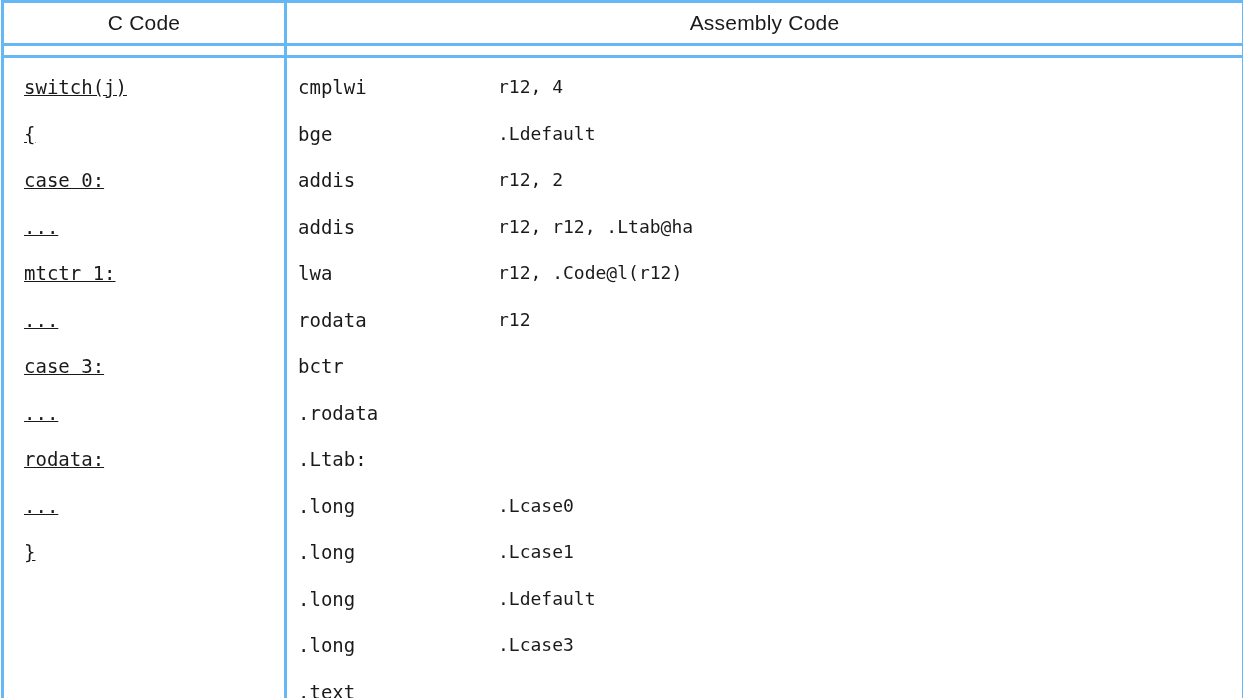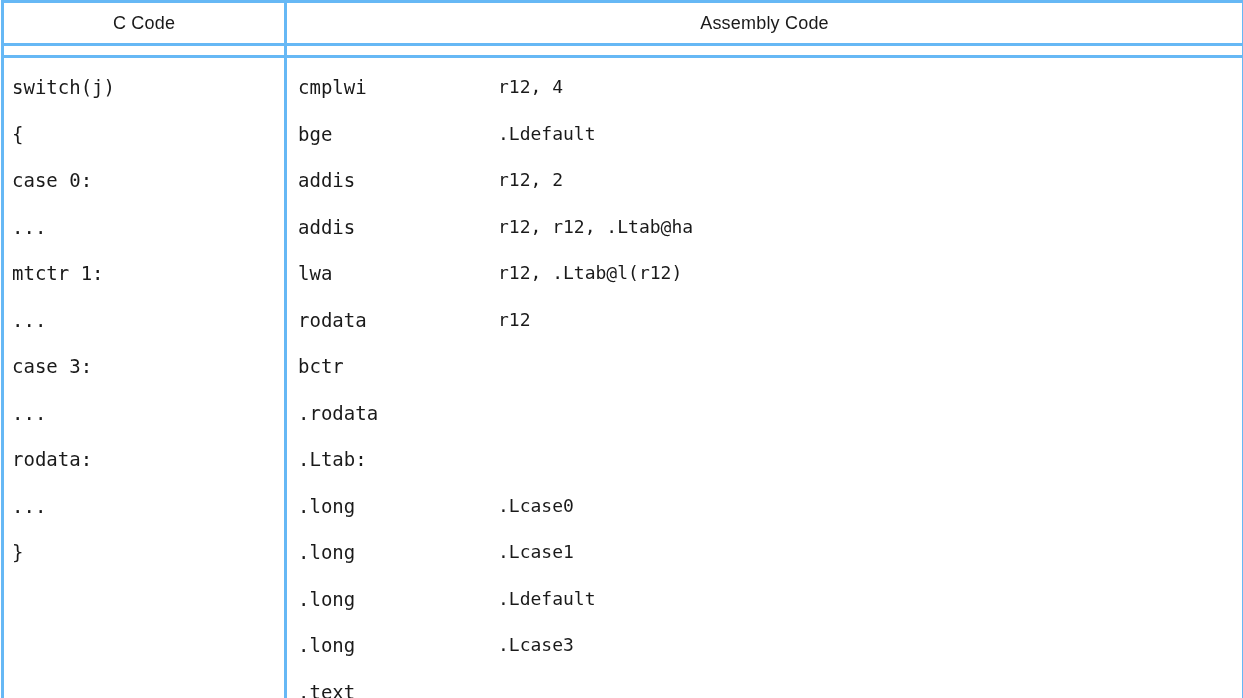--- a/index.html
+++ b/index.html
@@ -38,21 +38,21 @@
     padding: 0;
     height: 40px;
     border-left: 3px solid #66b8f5;
     border-right: 3px solid #66b8f5;
     background: #ffffff;
   }
   thead th .hdr-label {
     display: block;
     text-align: center;
     font-family: "Liberation Sans", sans-serif;
-    font-size: 18px;
+    font-size: 21px;
     font-weight: 400;
     color: #1a1a1a;
     line-height: 40px;
     letter-spacing: 0.2px;
   }
 
   
   tr.double-rule td {
     padding: 0;
     height: 9px;
@@ -81,21 +81,22 @@
     height: 46.5px;
     line-height: 46.5px;
     white-space: pre;
     font-family: "DejaVu Sans Mono", monospace;
     font-size: 19px;
     color: #1a1a1a;
     overflow: hidden;
   }
 
   .c-col .line {
-    padding-left: 8px;
+    padding-left: 20px;
+    text-decoration: underline;
   }
 
   .asm-col .line {
     padding-left: 11px;
     display: flex;
     align-items: center;
   }
 
   .asm-col .mnemonic {
     display: inline-block;
@@ -157,21 +158,21 @@
               <div class="line"></div>
               <div class="line"></div>
             </div>
         </td>
         <td class="asm-col">
           <div class="lines" id="asm-lines">
               <div class="line"><span class="mnemonic">cmplwi</span><span class="operand">r12, 4</span></div>
               <div class="line"><span class="mnemonic">bge</span><span class="operand">.Ldefault</span></div>
               <div class="line"><span class="mnemonic">addis</span><span class="operand">r12, 2</span></div>
               <div class="line"><span class="mnemonic">addis</span><span class="operand">r12, r12, .Ltab@ha</span></div>
-              <div class="line"><span class="mnemonic">lwa</span><span class="operand">r12, .Ltab@l(r12)</span></div>
+              <div class="line"><span class="mnemonic">lwa</span><span class="operand">r12, .Code@l(r12)</span></div>
               <div class="line"><span class="mnemonic">rodata</span><span class="operand">r12</span></div>
               <div class="line"><span class="mnemonic">bctr</span><span class="operand"></span></div>
               <div class="line"><span class="mnemonic">.rodata</span><span class="operand"></span></div>
               <div class="line"><span class="mnemonic">.Ltab:</span><span class="operand"></span></div>
               <div class="line"><span class="mnemonic">.long</span><span class="operand">.Lcase0</span></div>
               <div class="line"><span class="mnemonic">.long</span><span class="operand">.Lcase1</span></div>
               <div class="line"><span class="mnemonic">.long</span><span class="operand">.Ldefault</span></div>
               <div class="line"><span class="mnemonic">.long</span><span class="operand">.Lcase3</span></div>
               <div class="line"><span class="mnemonic">.text</span><span class="operand"></span></div>
             </div>

